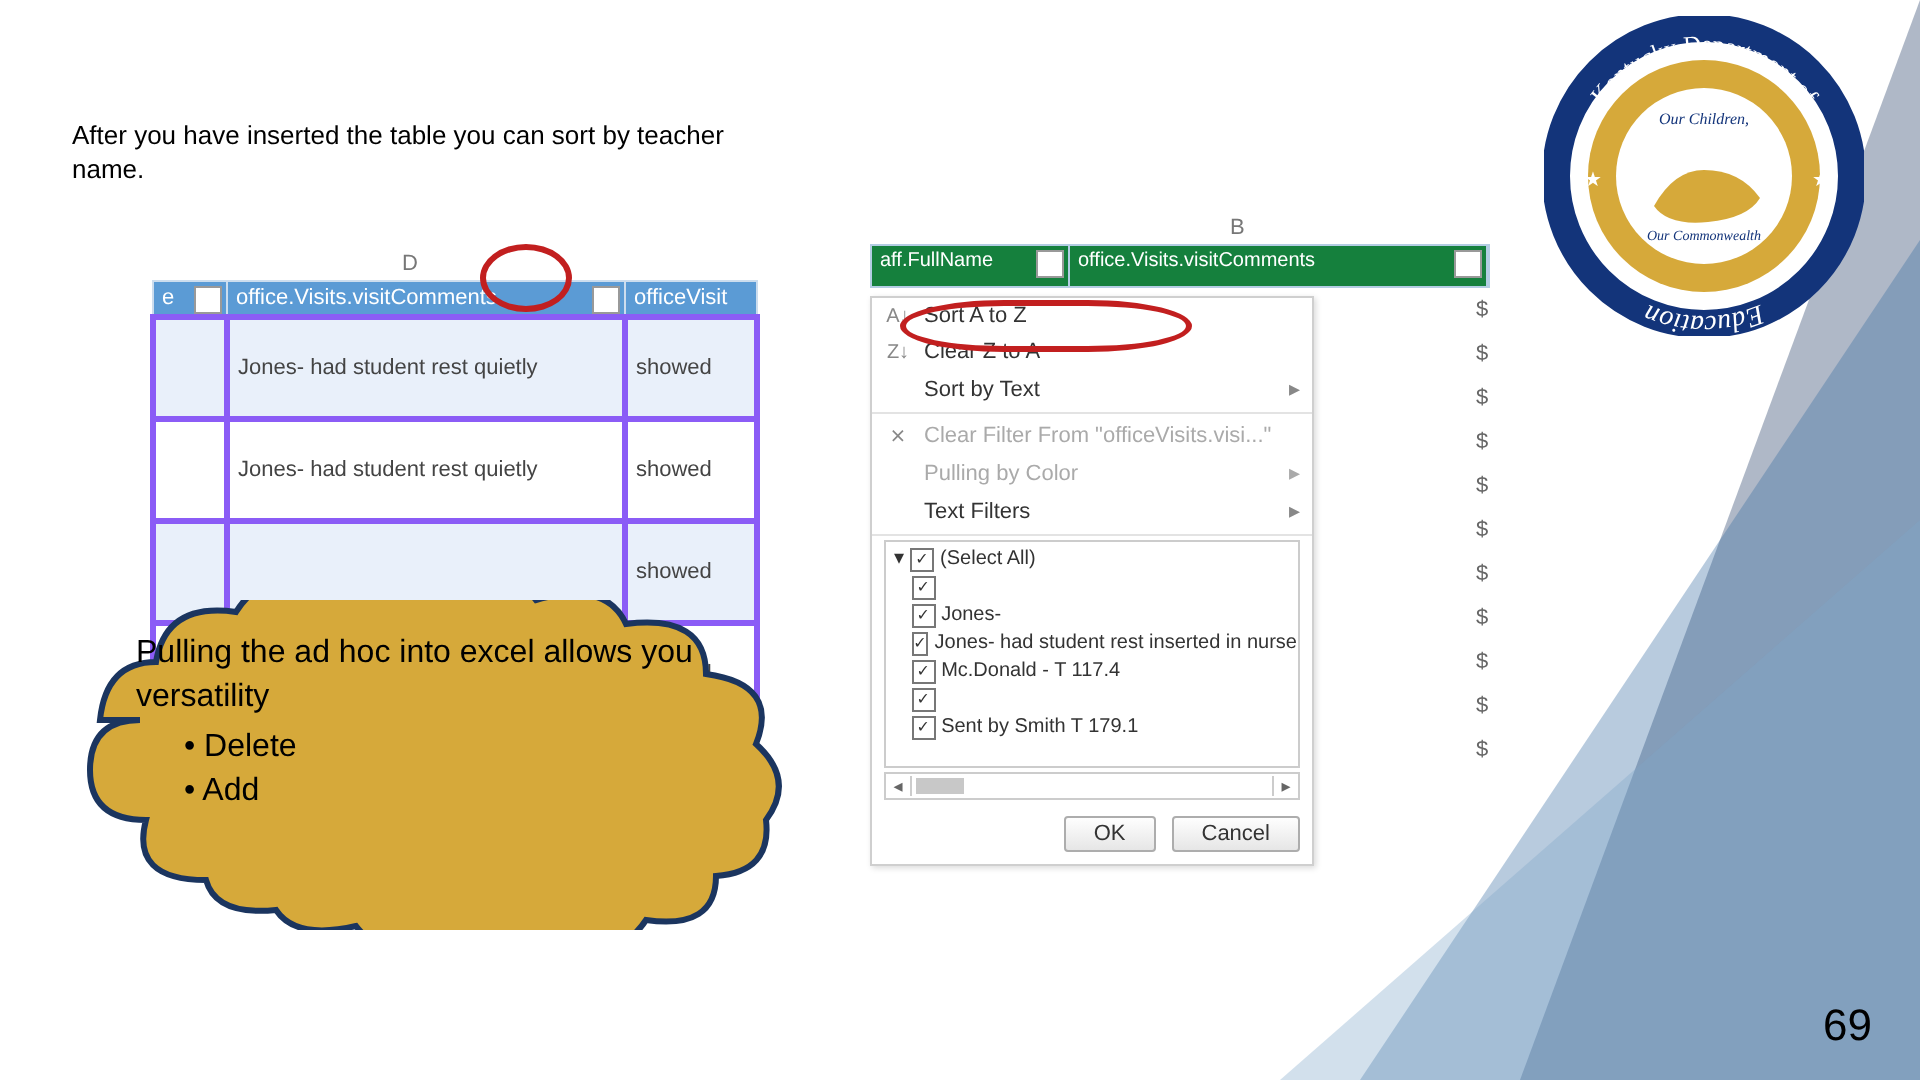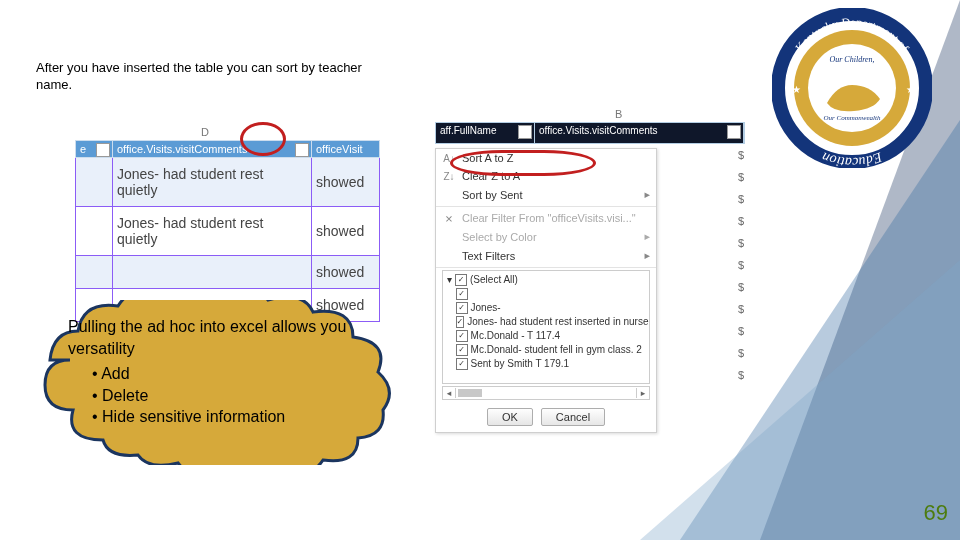--- a/index.html
+++ b/index.html
@@ -1,50 +1,50 @@
 <!DOCTYPE html>
 <html><head>
 <meta charset="utf-8">
 <style>
   html,body{margin:0;padding:0;width:960px;height:540px;font-family:Arial,Helvetica,sans-serif;background:#fff;color:#000;overflow:hidden}
   .slide{position:relative;width:960px;height:540px}
   .decor-tri{position:absolute;right:0;bottom:0;width:320px;height:540px;pointer-events:none}
   .decor-tri polygon{fill-opacity:.35}
   .logo{position:absolute;right:28px;top:8px;width:160px;height:160px}
-  .page-num{position:absolute;right:12px;bottom:14px;font-size:22px;color:#4d7c0f}
+  .page-num{position:absolute;right:24px;bottom:14px;font-size:22px;color:#000000}
   .intro{position:absolute;left:36px;top:60px;width:340px;font-size:13px;line-height:1.3}
   
   .shot-left{position:absolute;left:75px;top:126px;width:305px;font-size:12px}
   .shot-left .col-letter{height:14px;text-align:center;color:#777;font-size:11px}
   .shot-left table{border-collapse:collapse;width:100%}
   .shot-left th{background:#5b9bd5;color:#fff;font-weight:normal;font-size:11px;padding:2px 4px;border:1px solid #cde;position:relative;text-align:left}
   .shot-left th .drop{position:absolute;right:2px;top:2px;width:12px;height:12px;background:#fff;border:1px solid #999}
-  .shot-left td{border:1px solid #8b5cf6;padding:8px 4px;font-size:14px;color:#444;background:#fff}
+  .shot-left td{border:3px solid #8b5cf6;padding:18px 4px;font-size:11px;color:#444;background:#fff}
   .shot-left tr:nth-child(even) td{background:#e9f0fa}
   .red-circle-left{position:absolute;left:240px;top:122px;width:40px;height:28px;border:3px solid #c21f1f;border-radius:50%}
   
   .shot-right{position:absolute;left:435px;top:122px;width:310px;background:#fff}
   .shot-right .hdr{display:flex;height:20px;border:1px solid #b3cde3}
-  .shot-right .hdr .cell{flex:1;background:#0f172a;color:#fff;font-size:10px;padding:2px 4px;position:relative;border-right:1px solid #b3cde3}
+  .shot-right .hdr .cell{flex:1;background:#15803d;color:#fff;font-size:10px;padding:2px 4px;position:relative;border-right:1px solid #b3cde3}
   .shot-right .hdr .cell .drop{position:absolute;right:2px;top:2px;width:12px;height:12px;background:#fff;border:1px solid #999}
   .menu{width:220px;border:1px solid #cfcfcf;background:#fff;margin-top:4px;font-size:11px;color:#333;box-shadow:1px 1px 3px rgba(0,0,0,.15)}
   .menu .row{display:flex;align-items:center;padding:3px 6px;gap:6px}
   .menu .row.disabled{color:#aaa}
   .menu .icon{width:14px;text-align:center;font-size:10px;color:#888}
   .menu .sep{height:1px;background:#e3e3e3;margin:2px 0}
   .menu .search{display:flex;align-items:center;border:1px solid #ccc;margin:4px 6px;padding:1px 4px;color:#999;font-style:italic}
   .menu .search .mag{margin-left:auto;font-style:normal}
   .menu .treebox{border:1px solid #ccc;margin:2px 6px;padding:2px 2px 2px 4px;height:108px;overflow:hidden;font-size:10px;line-height:14px;color:#333}
   .menu .treebox .item{display:flex;align-items:center;gap:3px;white-space:nowrap}
   .menu .treebox .cb{width:10px;height:10px;border:1px solid #777;display:inline-flex;align-items:center;justify-content:center;font-size:8px;line-height:8px}
   .menu .scroll{height:12px;border:1px solid #ccc;margin:2px 6px;display:flex;align-items:center}
   .menu .scroll .arr{width:12px;text-align:center;border-right:1px solid #ccc;font-size:9px;color:#666}
   .menu .scroll .arr:last-child{border-right:none;border-left:1px solid #ccc;margin-left:auto}
   .menu .scroll .thumb{width:24px;height:8px;background:#c8c8c8;margin-left:2px}
-  .menu .btns{display:flex;justify-content:center;gap:8px;padding:6px}
+  .menu .btns{display:flex;justify-content:flex-end;gap:8px;padding:6px}
   .menu .btn{border:1px solid #adadad;background:linear-gradient(#fefefe,#e6e6e6);padding:2px 14px;font-size:11px;border-radius:2px}
   .red-oval-right{position:absolute;left:450px;top:150px;width:140px;height:20px;border:3px solid #c21f1f;border-radius:50%/70%}
   .dollar-col{position:absolute;left:738px;top:144px;font-size:11px;color:#666;line-height:22px;letter-spacing:0}
   .dollar-col div{height:22px}
   
   .cloud-wrap{position:absolute;left:40px;top:300px;width:370px;height:126px}
   .cloud-wrap svg{position:absolute;inset:0}
   .cloud-text{position:absolute;left:28px;top:16px;width:320px;font-size:16px;line-height:1.35}
   .cloud-text ul{margin:4px 0 0 0;padding-left:24px;list-style:none}
   .cloud-text li::before{content:"•  ";}
@@ -130,50 +130,50 @@
       <div class="row">
           <span class="icon">A↓</span>
           <span>Sort A to Z</span>
         </div>
       <div class="row">
           <span class="icon">Z↓</span>
           <span>Clear Z to A</span>
         </div>
       <div class="row">
           <span class="icon"></span>
-          <span>Sort by Sent</span>
+          <span>Sort by Text</span>
           <span style="margin-left:auto;color:#888">▸</span>
         </div>
       <div class="sep"></div>
       <div class="row disabled">
           <span class="icon">⨯</span>
           <span>Clear Filter From "officeVisits.visi..."</span>
         </div>
       <div class="row disabled">
           <span class="icon"></span>
-          <span>Select by Color</span>
+          <span>Pulling by Color</span>
           <span style="margin-left:auto">▸</span>
         </div>
       <div class="row">
           <span class="icon"></span>
           <span>Text Filters</span>
           <span style="margin-left:auto;color:#888">▸</span>
         </div>
       <div class="sep"></div>
       <div class="treebox">
         <div class="item">
             <span>▾</span>
             <span class="cb">✓</span>
             <span>(Select All)</span>
           </div>
         <div class="item">&nbsp;&nbsp;<span class="cb">✓</span></div>
         <div class="item">&nbsp;&nbsp;<span class="cb">✓</span><span>Jones-</span></div>
         <div class="item">&nbsp;&nbsp;<span class="cb">✓</span><span>Jones- had student rest inserted in nurse</span></div>
         <div class="item">&nbsp;&nbsp;<span class="cb">✓</span><span>Mc.Donald - T 117.4</span></div>
-        <div class="item">&nbsp;&nbsp;<span class="cb">✓</span><span>Mc.Donald- student fell in gym class. 2</span></div>
+        <div class="item">&nbsp;&nbsp;<span class="cb">✓</span></div>
         <div class="item">&nbsp;&nbsp;<span class="cb">✓</span><span>Sent by Smith   T 179.1</span></div>
       </div>
       <div class="scroll">
         <div class="arr">◂</div>
         <div class="thumb"></div>
         <div class="arr">▸</div>
       </div>
       <div class="btns">
         <div class="btn">OK</div>
         <div class="btn">Cancel</div>
@@ -195,21 +195,20 @@
       <div>$</div>
   </div>
 
   <div class="cloud-wrap">
     <svg viewBox="0 0 370 165">
       <path d="M30 60 q-25 0 -25 25 q0 25 28 25 q-8 30 30 30 q5 18 35 15 q10 15 40 8 q15 20 50 5 q20 18 50 0 q30 15 45 -8 q35 5 35 -22 q28 -2 25 -28 q15 -20 -5 -38 q12 -30 -25 -35 q0 -30 -40 -25 q-10 -22 -45 -12 q-18 -22 -50 -8 q-25 -20 -55 2 q-30 -12 -45 12 q-35 -5 -40 25 q-25 0 -28 29z" fill="#d6a93a" stroke="#1b355f" stroke-width="3"></path>
     </svg>
     <div class="cloud-text">
       <div>Pulling the ad hoc into excel allows you versatility</div>
       <ul>
+        <li>Delete</li>
         <li>Add</li>
-        <li>Delete</li>
-        <li>Hide sensitive information</li>
       </ul>
     </div>
   </div>
 
   <div class="page-num">69</div>
 </div>
 
 </body></html>

